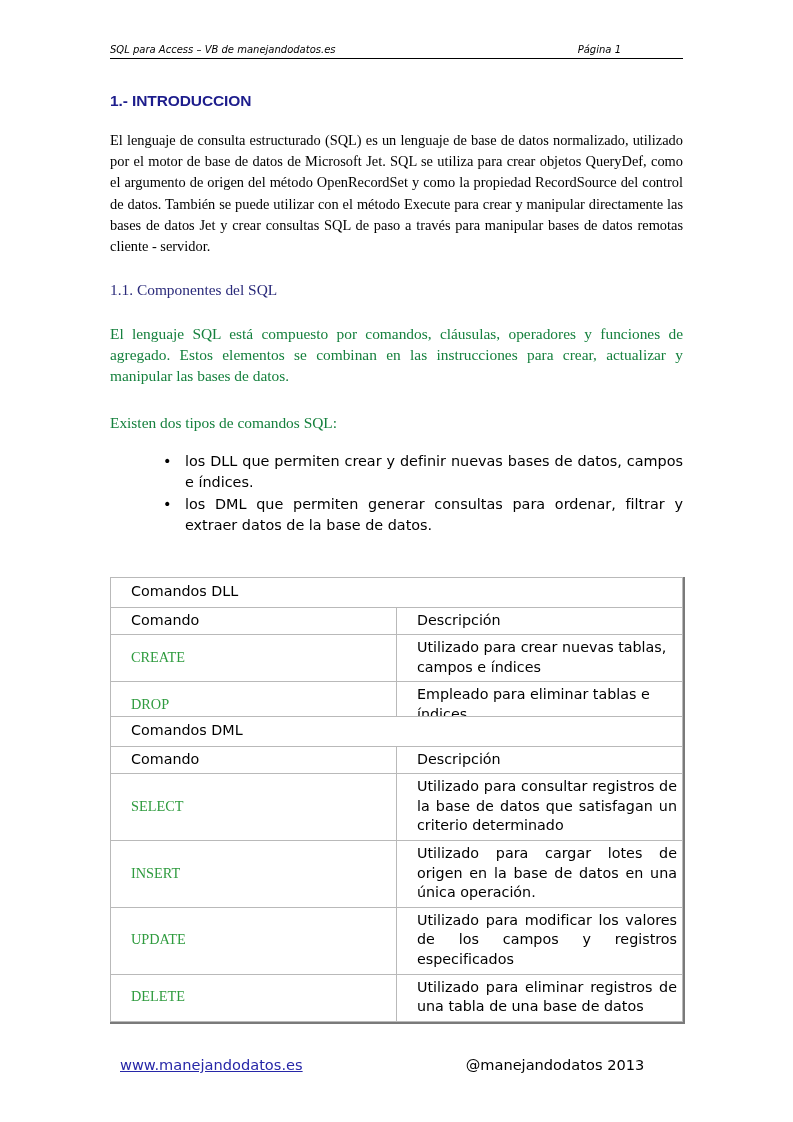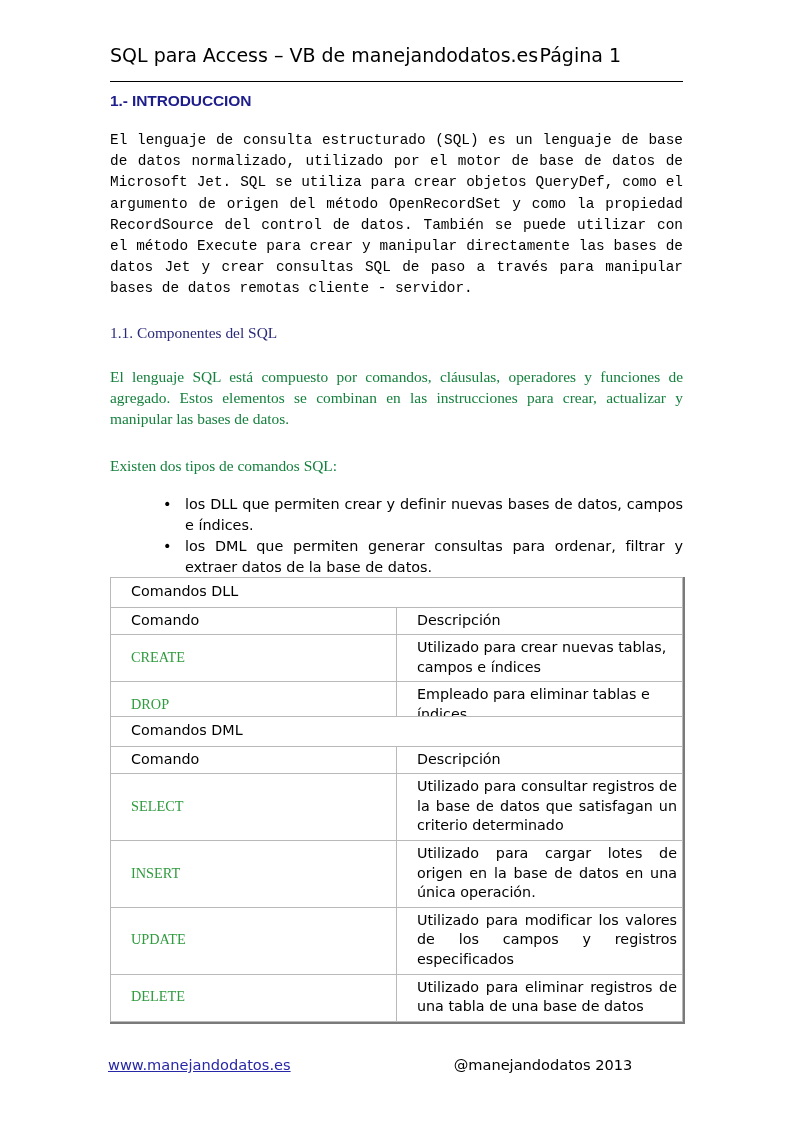--- a/index.html
+++ b/index.html
@@ -27,24 +27,25 @@
   
   .doc-header {
     position: absolute;
     left: 110px;
     top: 44px;
     width: 573px;
     display: flex;
     justify-content: space-between;
     align-items: baseline;
     font-family: "DejaVu Sans", sans-serif;
-    font-size: 19px;
-    color: #000;
-    padding-bottom: 15px;
+    font-size: 10px;
+    color: #000;
+    padding-bottom: 3px;
     border-bottom: 1.4px solid #000;
+    font-style: italic;
   }
   .doc-header .hdr-left  { white-space: nowrap; }
   .doc-header .hdr-right { white-space: nowrap; padding-right: 62px; }
 
   
   .content {
     position: absolute;
     left: 110px;
     top: 92px;
     width: 573px;
@@ -54,21 +55,21 @@
     margin: 0 0 20px 0;
     font-family: "Liberation Sans", sans-serif;
     font-size: 15.5px;
     font-weight: bold;
     color: #1d1d8c;
     letter-spacing: -0.1px;
   }
 
   p.intro {
     margin: 0 0 24px 0;
-    font-family: Liberation Mono, monospace;
+    font-family: Liberation Serif, serif;
     font-size: 14.4px;
     line-height: 21.2px;
     text-align: justify;
     color: #000;
   }
 
   h2.sub-title {
     margin: 0 0 24px 0;
     font-family: "Liberation Serif", "DejaVu Serif", serif;
     font-size: 15.4px;
@@ -151,21 +152,21 @@
   }
   table.cmd-table td.col-desc.nojust { text-align: left; }
   .kw {
     color: #2e9b3e;
     font-family: Liberation Serif, serif;
   }
 
   
   .doc-footer {
     position: absolute;
-    left: 108px;
+    left: 120px;
     top: 1056px;
     width: 573px;
     font-family: "DejaVu Sans", sans-serif;
     font-size: 14.6px;
     display: flex;
     align-items: flex-end;
   }
   .doc-footer .site-link {
     color: #2727a8;
     text-decoration: underline;

